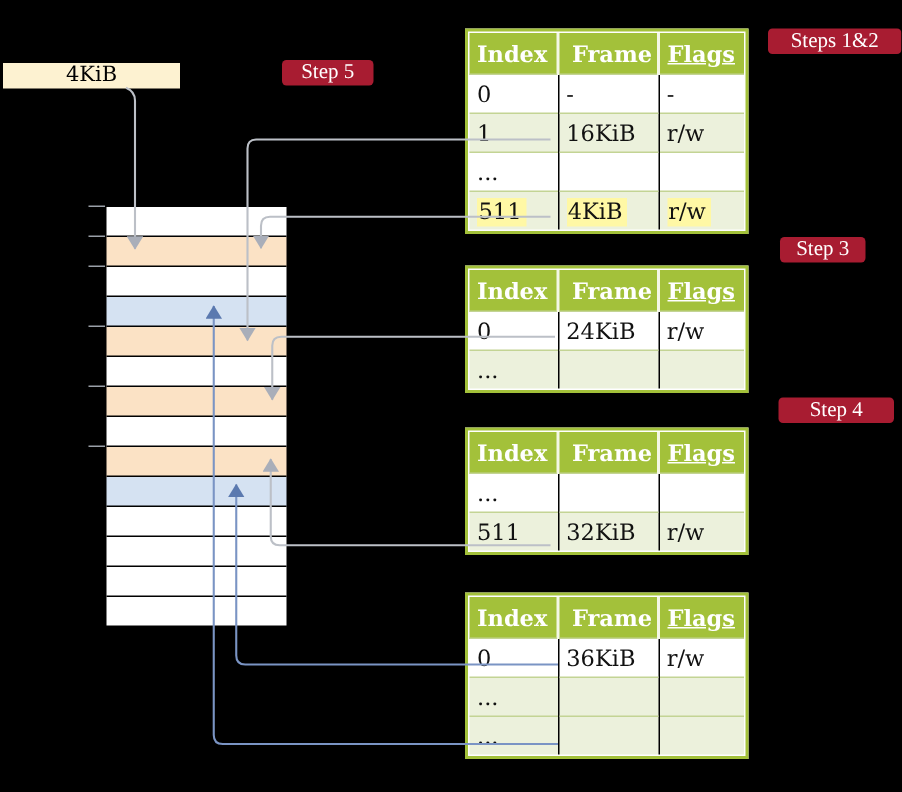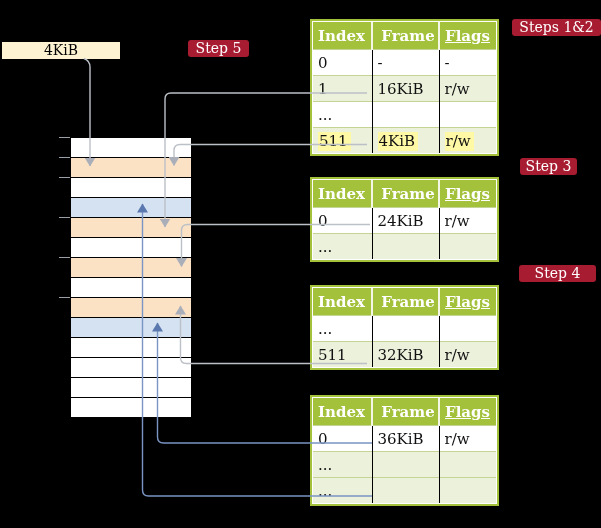--- a/index.html
+++ b/index.html
@@ -15,21 +15,21 @@
     font-family:"DejaVu Serif","Liberation Serif",serif;
   }
   
   .frame-box{
     position:absolute;left:2px;top:42px;width:118px;height:17px;line-height:17px;
     background:var(--frame-box-bg);color:#000;font-size:14px;text-align:center;z-index:2;
   }
   
   .badge{
     position:absolute;background:var(--badge);color:var(--badge-text);
-    font-size:14px;text-align:center;border-radius:3px;z-index:2;height:17px;line-height:17px;
+    font-size:14px;text-align:center;border-radius:3px;z-index:2;height:17px;line-height:17px;font-family:Liberation Serif, serif;
   }
   #badge-step0{left:188px;top:40px;width:61px;}
   #badge-steps12{left:512px;top:19px;width:89px;}
   #badge-step3{left:520px;top:158px;width:57px;}
   #badge-step4{left:519px;top:265px;width:77px;}
   
   .memory-stack{
     position:absolute;left:70px;top:137px;width:120px;z-index:1;
     border:1px solid #000;
   }

